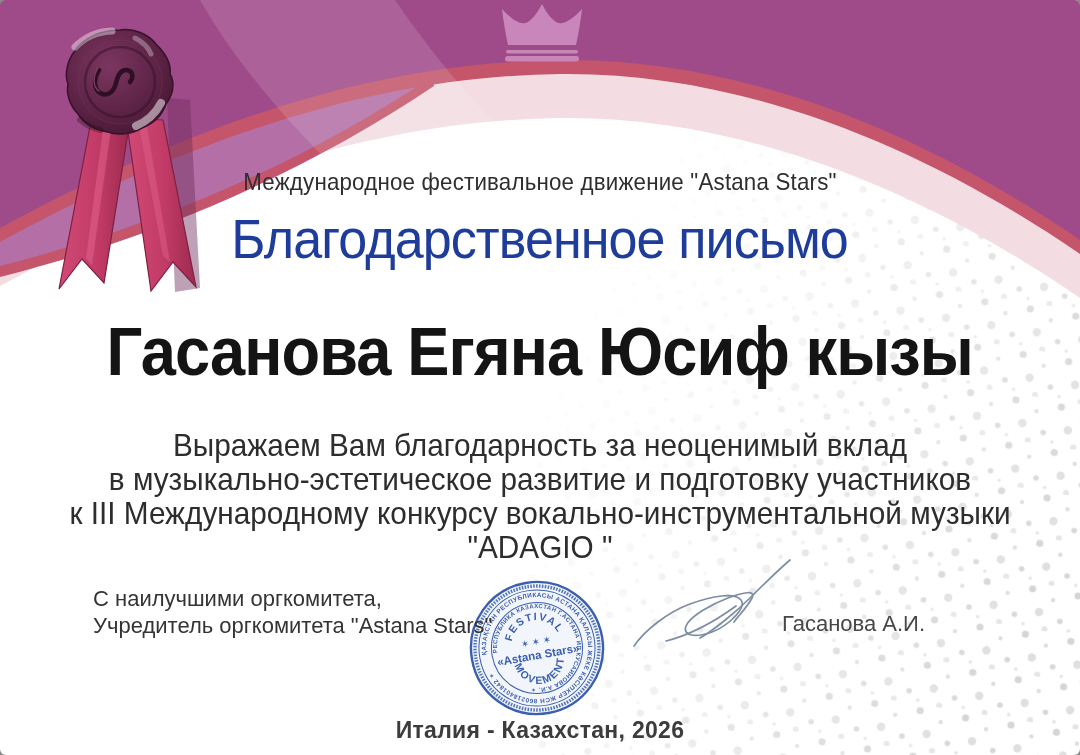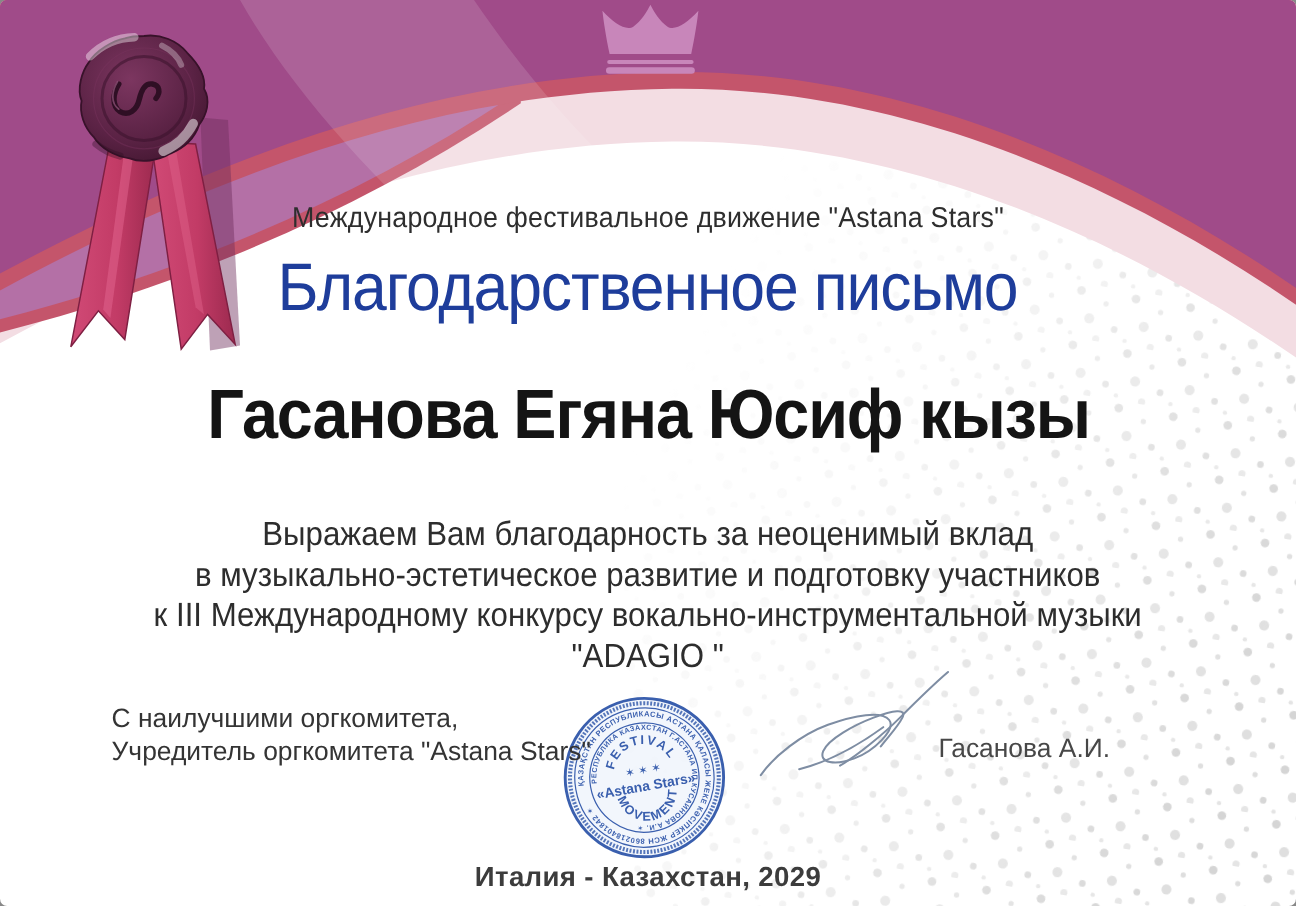--- a/index.html
+++ b/index.html
@@ -10,22 +10,22 @@
     overflow:hidden;
     border-radius:6px;
     font-family:"Liberation Sans","DejaVu Sans",sans-serif;
     margin:0 auto;
   }
   svg.decor{position:absolute;left:0;top:0;width:1080px;height:755px;}
   .txt{position:absolute;left:0;width:100%;text-align:center;white-space:nowrap;}
   .cond{display:inline-block;transform:scaleX(.93);transform-origin:50% 50%;}
   .org-line{top:168px;font-size:24px;color:#2e2e2e;letter-spacing:.2px;}
   .cert-title{top:206px;font-size:56px;font-weight:400;color:#1e3d9b;letter-spacing:-1px;}
-  .recipient{top:312px;font-size:58px;font-weight:700;color:#141414;letter-spacing:-1px;}
-  .body-text{top:428px;font-size:28px;color:#2d2d2d;line-height:34px;}
+  .recipient{top:312px;font-size:68px;font-weight:700;color:#141414;letter-spacing:-1px;}
+  .body-text{top:428px;font-size:32px;color:#2d2d2d;line-height:34px;}
   .body-text .line{display:block;}
   .closing{position:absolute;left:93px;top:585px;text-align:left;font-size:22px;color:#343434;line-height:27px;white-space:nowrap;}
   .signatory{position:absolute;left:782px;top:611px;font-size:22px;color:#474747;white-space:nowrap;}
   .footer-line{top:717px;font-size:23px;font-weight:700;color:#3c3c3c;letter-spacing:.3px;}
   .stamp-ring-text{font-size:6.3px;font-weight:700;letter-spacing:.45px;fill:#3a5fae;}
   .stamp-ring-text2{font-size:6px;font-weight:700;letter-spacing:.4px;fill:#3a5fae;}
   .stamp-arc{font-size:10.5px;font-weight:700;letter-spacing:1.6px;fill:#3a5fae;}
   .stamp-stars{font-size:9.5px;fill:#3a5fae;font-family:"DejaVu Sans",sans-serif;}
   .stamp-name{font-size:11.5px;font-weight:700;fill:#3a5fae;}
 </style>
@@ -157,16 +157,16 @@
   </div>
 
   <div class="closing">
     <span class="line" style="display:block">С наилучшими оргкомитета,</span>
     <span class="line" style="display:block">Учредитель оргкомитета "Astana Stars"</span>
   </div>
 
   <div class="signatory">Гасанова А.И.</div>
 
   <div class="txt footer-line">
-    <span>Италия - Казахстан, 2029</span>
+    <span>Италия - Казахстан, 2026</span>
   </div>
 
 </div>
 
 </body></html>

